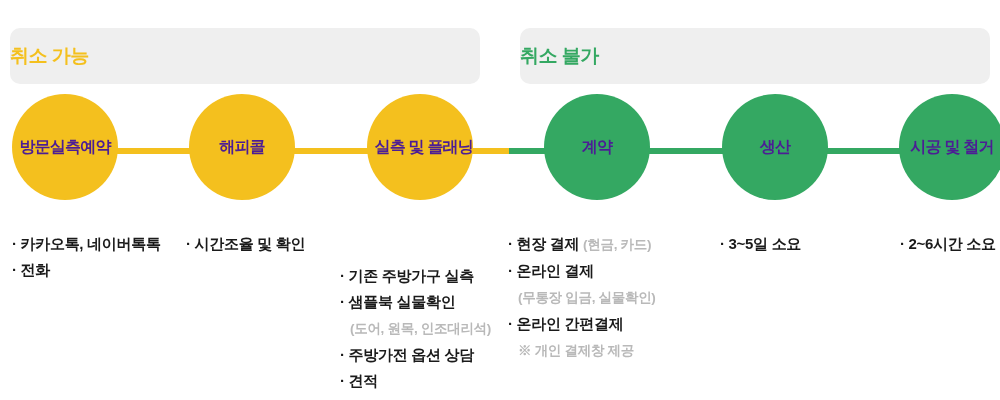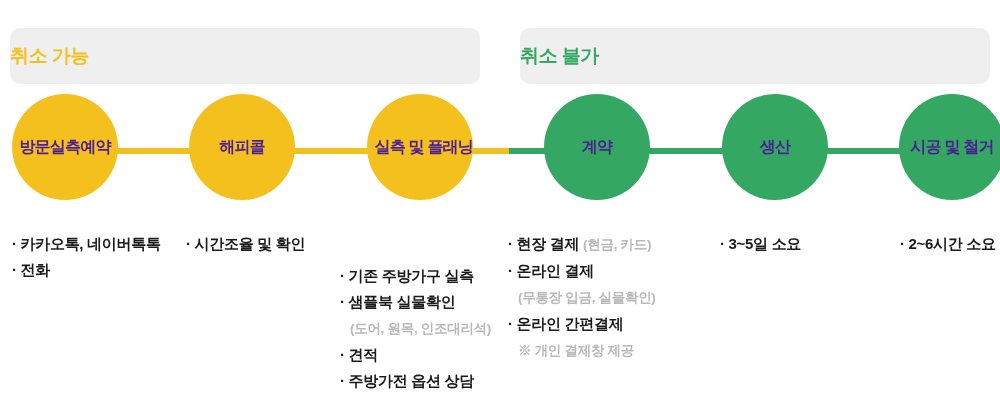--- a/index.html
+++ b/index.html
@@ -128,22 +128,22 @@
       <div class="line"><span class="main">· 카카오톡, 네이버톡톡</span></div>
       <div class="line"><span class="main">· 전화</span></div>
     </div>
   <div class="list l1">
       <div class="line"><span class="main">· 시간조율 및 확인</span></div>
     </div>
   <div class="list l2">
       <div class="line"><span class="main">· 기존 주방가구 실측</span></div>
       <div class="line"><span class="main">· 샘플북 실물확인</span></div>
       <div class="line indent"><span class="muted">(도어, 원목, 인조대리석)</span></div>
+      <div class="line"><span class="main">· 주방가전 옵션 상담</span></div>
       <div class="line"><span class="main">· 견적</span></div>
-      <div class="line"><span class="main">· 주방가전 옵션 상담</span></div>
     </div>
   <div class="list l3">
       <div class="line"><span class="main">· 현장 결제 </span><span class="muted">(현금, 카드)</span></div>
       <div class="line"><span class="main">· 온라인 결제</span></div>
       <div class="line indent"><span class="muted">(무통장 입금, 실물확인)</span></div>
       <div class="line"><span class="main">· 온라인 간편결제</span></div>
       <div class="line indent"><span class="muted">※ 개인 결제창 제공</span></div>
     </div>
   <div class="list l4">
       <div class="line"><span class="main">· 3~5일 소요</span></div>

